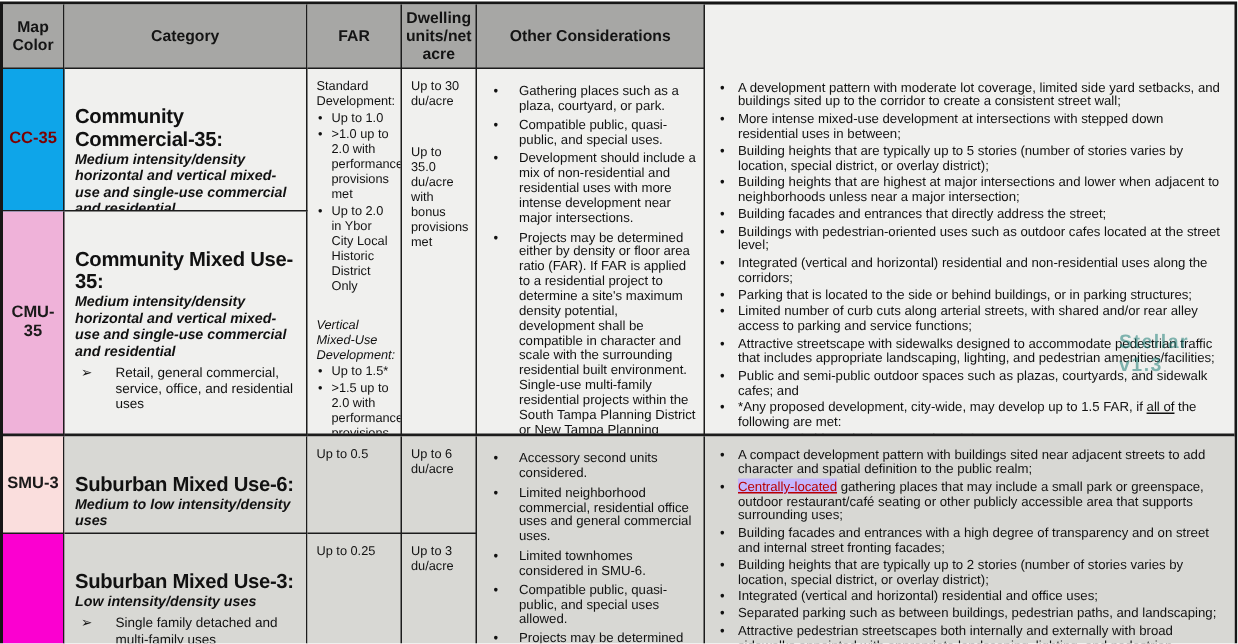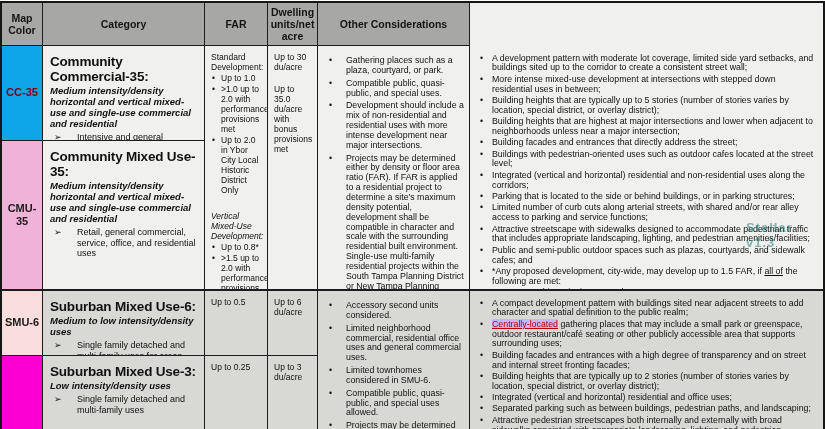--- a/index.html
+++ b/index.html
@@ -17,33 +17,33 @@
   .nob{border-bottom:none;}
   .hd{background:#a7a7a5;display:flex;align-items:center;justify-content:center;
       text-align:center;font-weight:bold;font-size:10.5px;line-height:1.15;color:#141414;padding:2px;}
   .sec2{background:#d8d8d4;}
   .map{display:flex;align-items:center;justify-content:center;text-align:center;
        font-weight:bold;font-size:11px;line-height:1.2;}
   .map-cc{background:#0ea5e9;color:#7d0000;}
   .map-cmu{background:#efb2d9;color:#1a1a1a;}
   .map-smu6{background:#fadedd;color:#1a1a1a;}
   .map-smu3{background:#fb00d0;color:#8b0030;}
-  .cat{padding:8px 6px 4px 7px;}
+  .cat{padding:24px 6px 4px 7px;}
   .cat-title{font-weight:bold;font-size:13.5px;letter-spacing:-0.2px;margin-bottom:1px;}
   .cat-sub{font-weight:bold;font-style:italic;font-size:9.5px;line-height:1.16;margin-bottom:3px;}
   ul{margin:0;padding:0;list-style:none;}
   .arrow-list li{position:relative;font-size:9px;line-height:1.18;padding-left:27px;margin-top:2px;}
   .arrow-list li::before{content:"\27A2";position:absolute;left:4px;top:0;font-size:9px;}
   .small{padding:6px 4px 4px 6px;font-size:8.5px;line-height:1.18;}
   .far-label{margin-bottom:1px;}
   .far-label.gap{margin-top:16px;font-style:italic;}
   .dot-list li{position:relative;padding-left:10px;margin-top:1px;}
   .dot-list li::before{content:"\2022";position:absolute;left:1px;top:0;}
   .dw-line{margin-bottom:2px;}
-  .dw-line.gap{margin-top:12px;}
+  .dw-line.gap{margin-top:24px;}
   .cons{padding:7px 5px 4px 6px;font-size:8.8px;line-height:1.12;}
   .cons .dot-list li{padding-left:22px;margin-top:3px;}
   .cons .dot-list li::before{left:5px;}
   .keyc{padding:6px 6px 4px 6px;font-size:8.8px;line-height:1.12;}
   .keyc .dot-list li{padding-left:16px;margin-top:1.5px;}
   .keyc .dot-list li::before{left:4px;}
   .sublist{margin-top:1px;}
   .sublist li{position:relative;padding-left:22px;margin-left:24px;margin-top:1px;}
   .sublist li::before{content:"o";position:absolute;left:4px;top:-1px;font-size:8.5px;}
   .u{text-decoration:underline;}
@@ -76,21 +76,21 @@
 
     <div class="cell small thickb" style="grid-row:2/4;grid-column:3">
       <div class="far-label">Standard Development:</div>
       <ul class="dot-list">
           <li>Up to 1.0</li>
           <li>&gt;1.0 up to 2.0 with performance provisions met</li>
           <li>Up to 2.0 in Ybor City Local Historic District Only</li>
         </ul>
       <div class="far-label gap">Vertical Mixed-Use Development:</div>
       <ul class="dot-list">
-          <li>Up to 0.8*</li>
+          <li>Up to 1.5*</li>
           <li>&gt;1.5 up to 2.0 with performance provisions met</li>
         </ul>
     </div>
     <div class="cell small thickb" style="grid-row:2/4;grid-column:4">
       <div class="dw-line">Up to 30 du/acre</div>
       <div class="dw-line gap">Up to 35.0 du/acre with bonus provisions met</div>
     </div>
     <div class="cell cons thickb" style="grid-row:2/4;grid-column:5">
       <ul class="dot-list">
           <li>Gathering places such as a plaza, courtyard, or park.</li>
@@ -120,21 +120,21 @@
 
     <div class="cell map map-cmu thickb" style="grid-row:3;grid-column:1">CMU-35</div>
     <div class="cell cat thickb" style="grid-row:3;grid-column:2">
       <div class="cat-title">Community Mixed Use-35:</div>
       <div class="cat-sub">Medium intensity/density horizontal and vertical mixed-use and single-use commercial and residential</div>
       <ul class="arrow-list">
           <li>Retail, general commercial, service, office, and residential uses</li>
         </ul>
     </div>
 
-    <div class="cell map map-smu6" style="grid-row:4;grid-column:1">SMU-6</div>
+    <div class="cell map map-smu6" style="grid-row:4;grid-column:1">SMU-3</div>
     <div class="cell cat sec2" style="grid-row:4;grid-column:2">
       <div class="cat-title">Suburban Mixed Use-6:</div>
       <div class="cat-sub">Medium to low intensity/density uses</div>
       <ul class="arrow-list">
           <li>Single family detached and multi-family uses for areas north of Fletcher Avenue</li>
         </ul>
     </div>
     <div class="cell small sec2" style="grid-row:4;grid-column:3">Up to 0.5</div>
     <div class="cell small sec2" style="grid-row:4;grid-column:4">Up to 6 du/acre</div>
 

